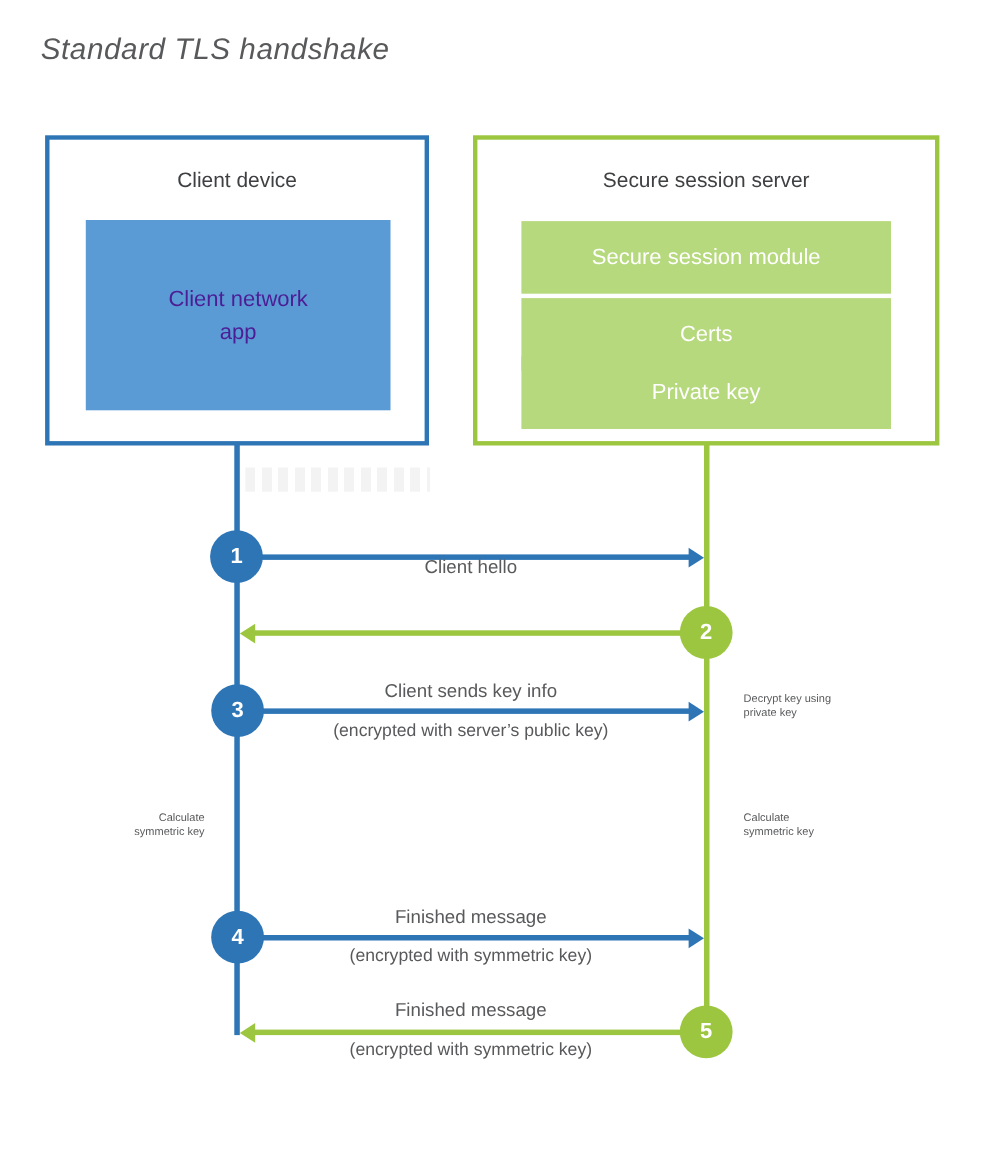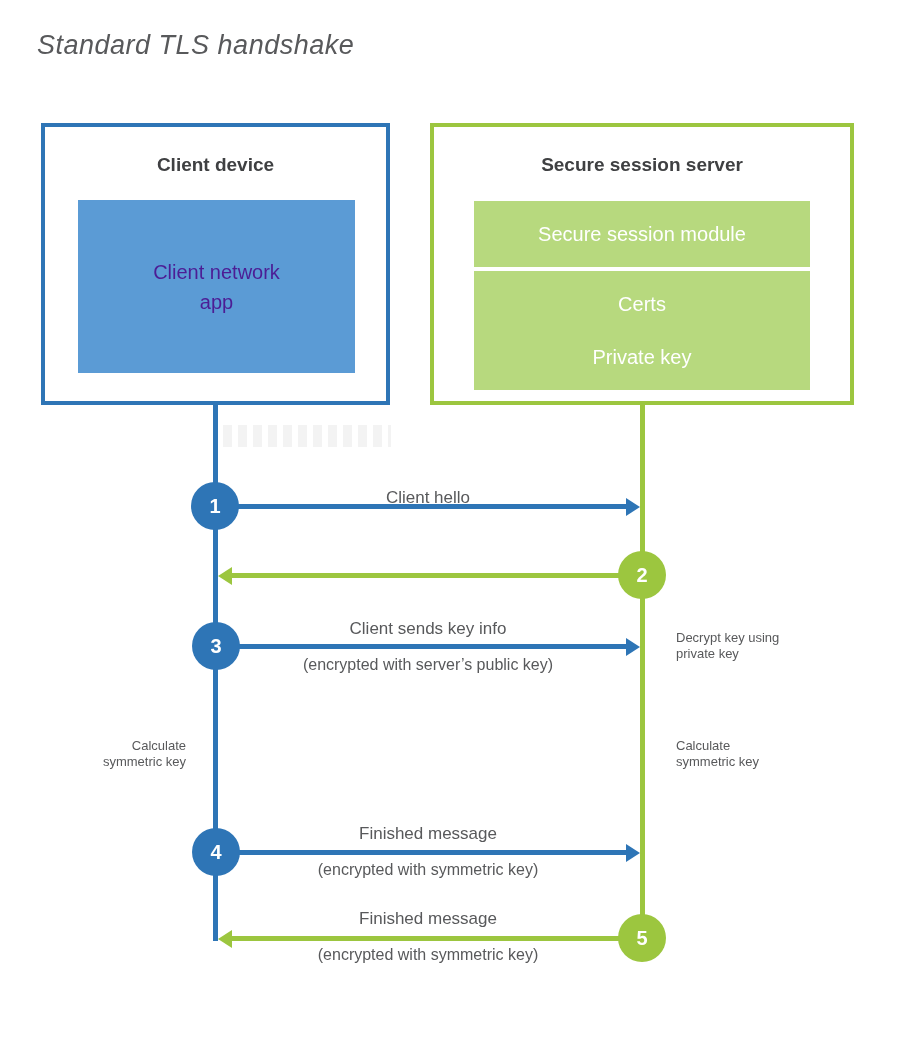--- a/index.html
+++ b/index.html
@@ -35,21 +35,21 @@
     left: 41px; top: 123px; width: 349px; height: 282px;
     border: 4px solid var(--blue);
   }
   .server-box {
     left: 430px; top: 123px; width: 424px; height: 282px;
     border: 4px solid var(--green);
   }
   .box-title {
     position: absolute; left: 0; top: 27px; width: 100%;
     text-align: center;
-    font-size: 19px; font-weight: 700; color: var(--text-dark);
+    font-size: 19px; font-weight: 400; color: var(--text-dark);
   }
   .client-app {
     position: absolute; left: 33px; top: 73px; width: 277px; height: 173px;
     background: var(--blue-fill);
     display: flex; align-items: center; justify-content: center;
     text-align: center;
     color: #4c1d95; font-size: 20px; line-height: 1.5;
     white-space: pre-line;
   }
   .server-bar {
@@ -103,31 +103,31 @@
   .c2 { left: 618px; top: 551px; }
   .c3 { left: 192px; top: 622px; }
   .c4 { left: 192px; top: 828px; }
   .c5 { left: 618px; top: 914px; }
   
   .msg {
     position: absolute; left: 218px; width: 420px;
     text-align: center; color: var(--text-gray); font-size: 17px;
   }
   .msg.sub { font-size: 16px; }
-  .l1 { top: 488px; }
+  .l1 { top: 506px; }
   .l2 { top: 548px; }
   .l3 { top: 619px; }
   .l3s { top: 656px; }
   .l4 { top: 824px; }
   .l4s { top: 861px; }
   .l5 { top: 909px; }
   .l5s { top: 946px; }
   
   .note {
-    position: absolute; font-size: 13px; line-height: 1.25;
+    position: absolute; font-size: 10px; line-height: 1.25;
     color: var(--text-gray); white-space: pre-line;
   }
   .note-decrypt { left: 676px; top: 630px; width: 160px; text-align: left; }
   .note-calc-left { left: 26px; top: 738px; width: 160px; text-align: right; }
   .note-calc-right { left: 676px; top: 738px; width: 160px; text-align: left; }
 </style>
 </head>
 <body>
 
 <div class="canvas">

